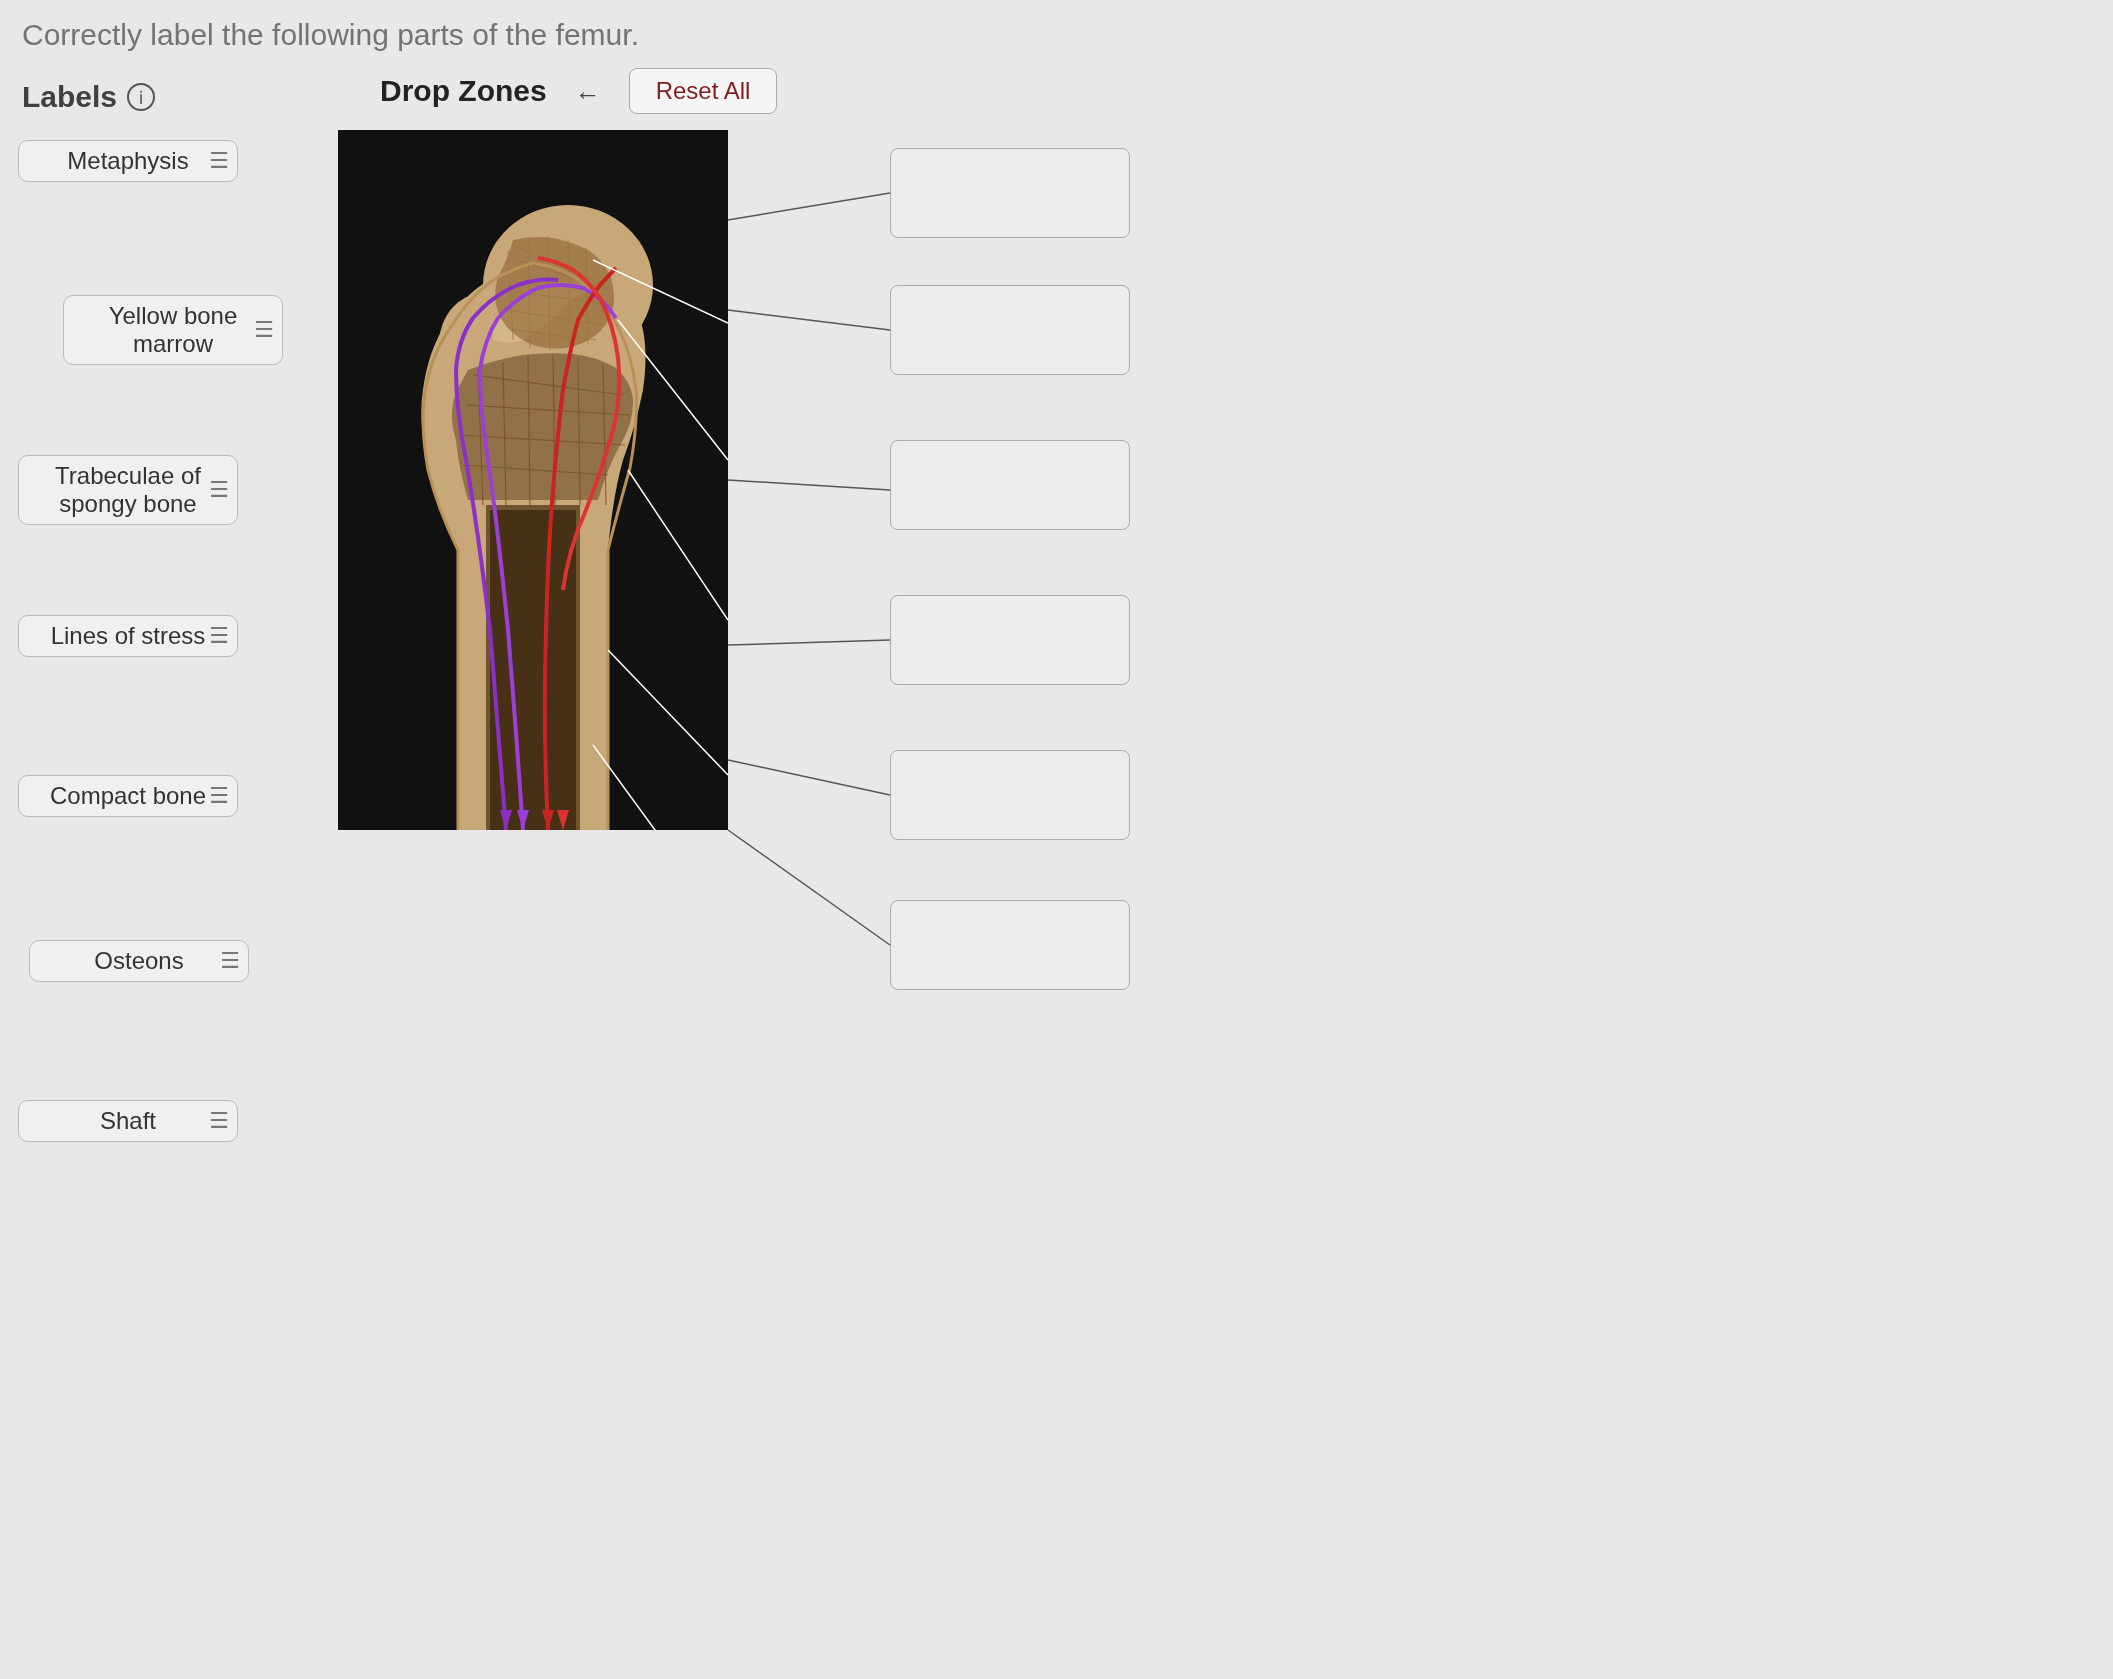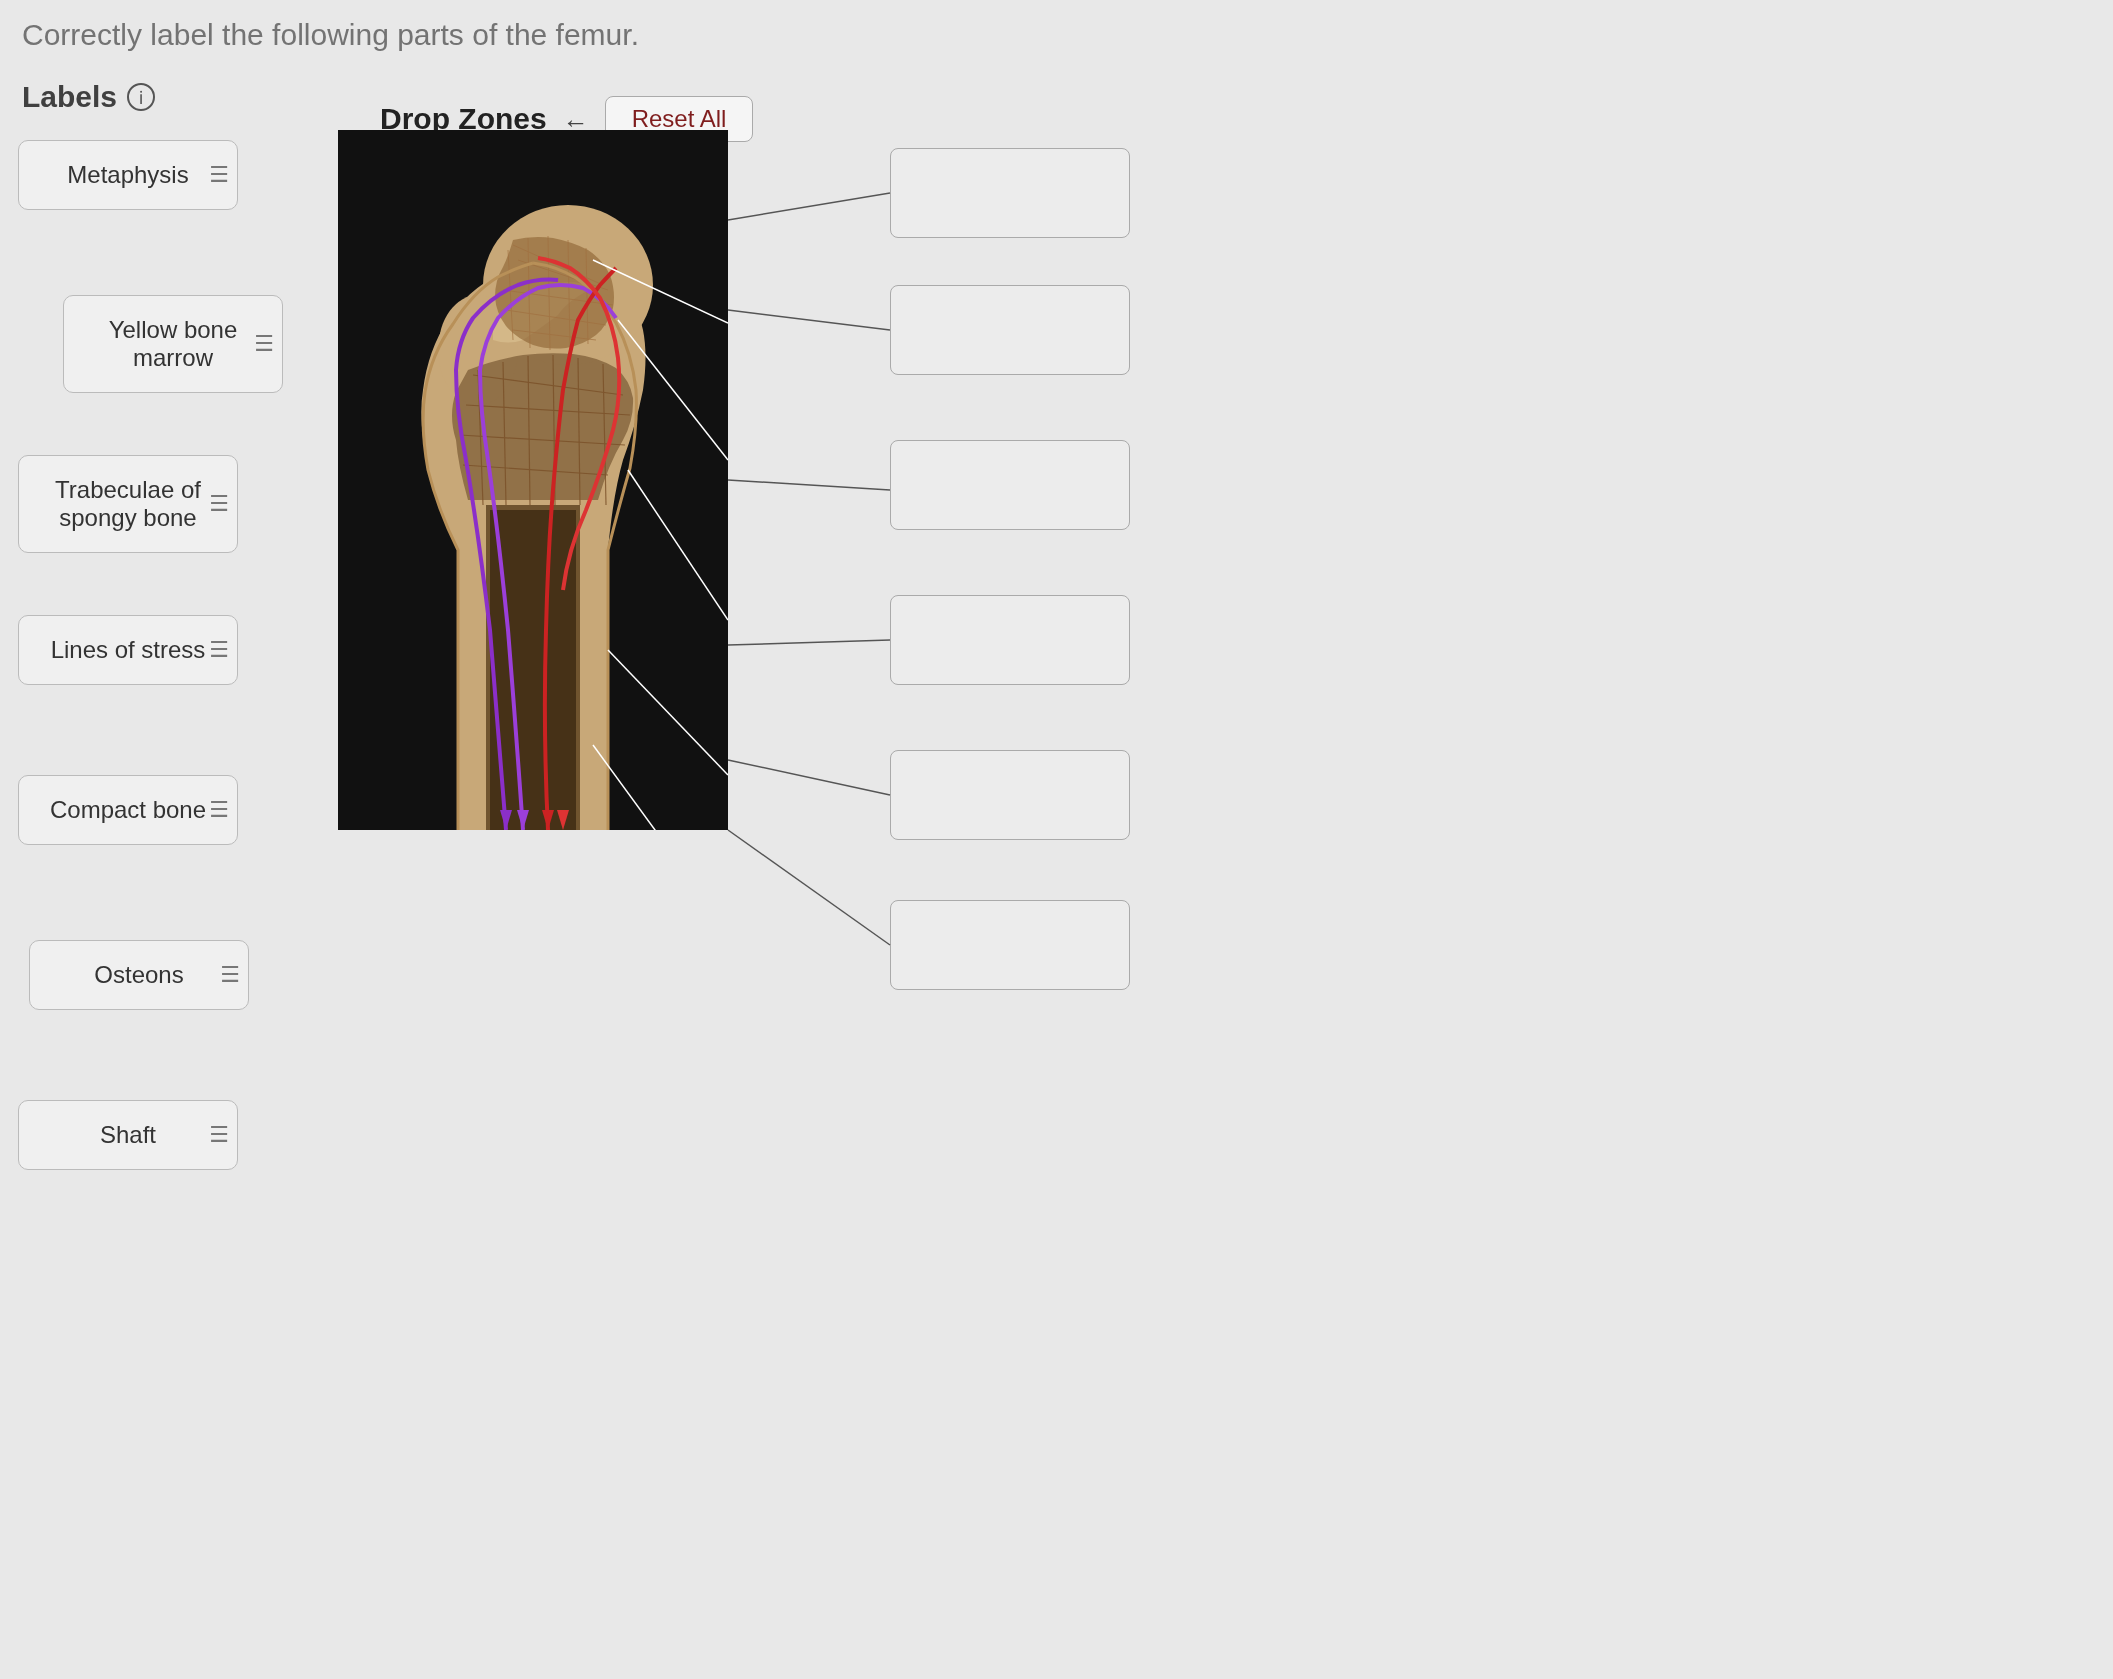--- a/index.html
+++ b/index.html
@@ -44,25 +44,25 @@
       display: flex;
       align-items: center;
       justify-content: center;
       font-size: 18px;
       color: #555;
       cursor: pointer;
     }
 
     .drop-zones-header {
       position: absolute;
-      top: 96px;
+      top: 68px;
       left: 380px;
       display: flex;
       align-items: center;
-      gap: 16px;
+      gap: 28px;
     }
 
     .drop-zones-header .title {
       font-size: 30px;
       font-weight: 700;
       color: #222;
     }
 
     .arrow-left {
       font-size: 26px;
@@ -81,21 +81,21 @@
     }
 
     
     .label-card {
       position: absolute;
       left: 18px;
       width: 220px;
       background: #f0f0f0;
       border: 1.5px solid #bbb;
       border-radius: 10px;
-      padding: 20px 10px;
+      padding: 6px 10px;
       font-size: 24px;
       color: #333;
       text-align: center;
       cursor: grab;
     }
 
     .list-icon {
       position: absolute;
       right: 8px;
       top: 50%;

